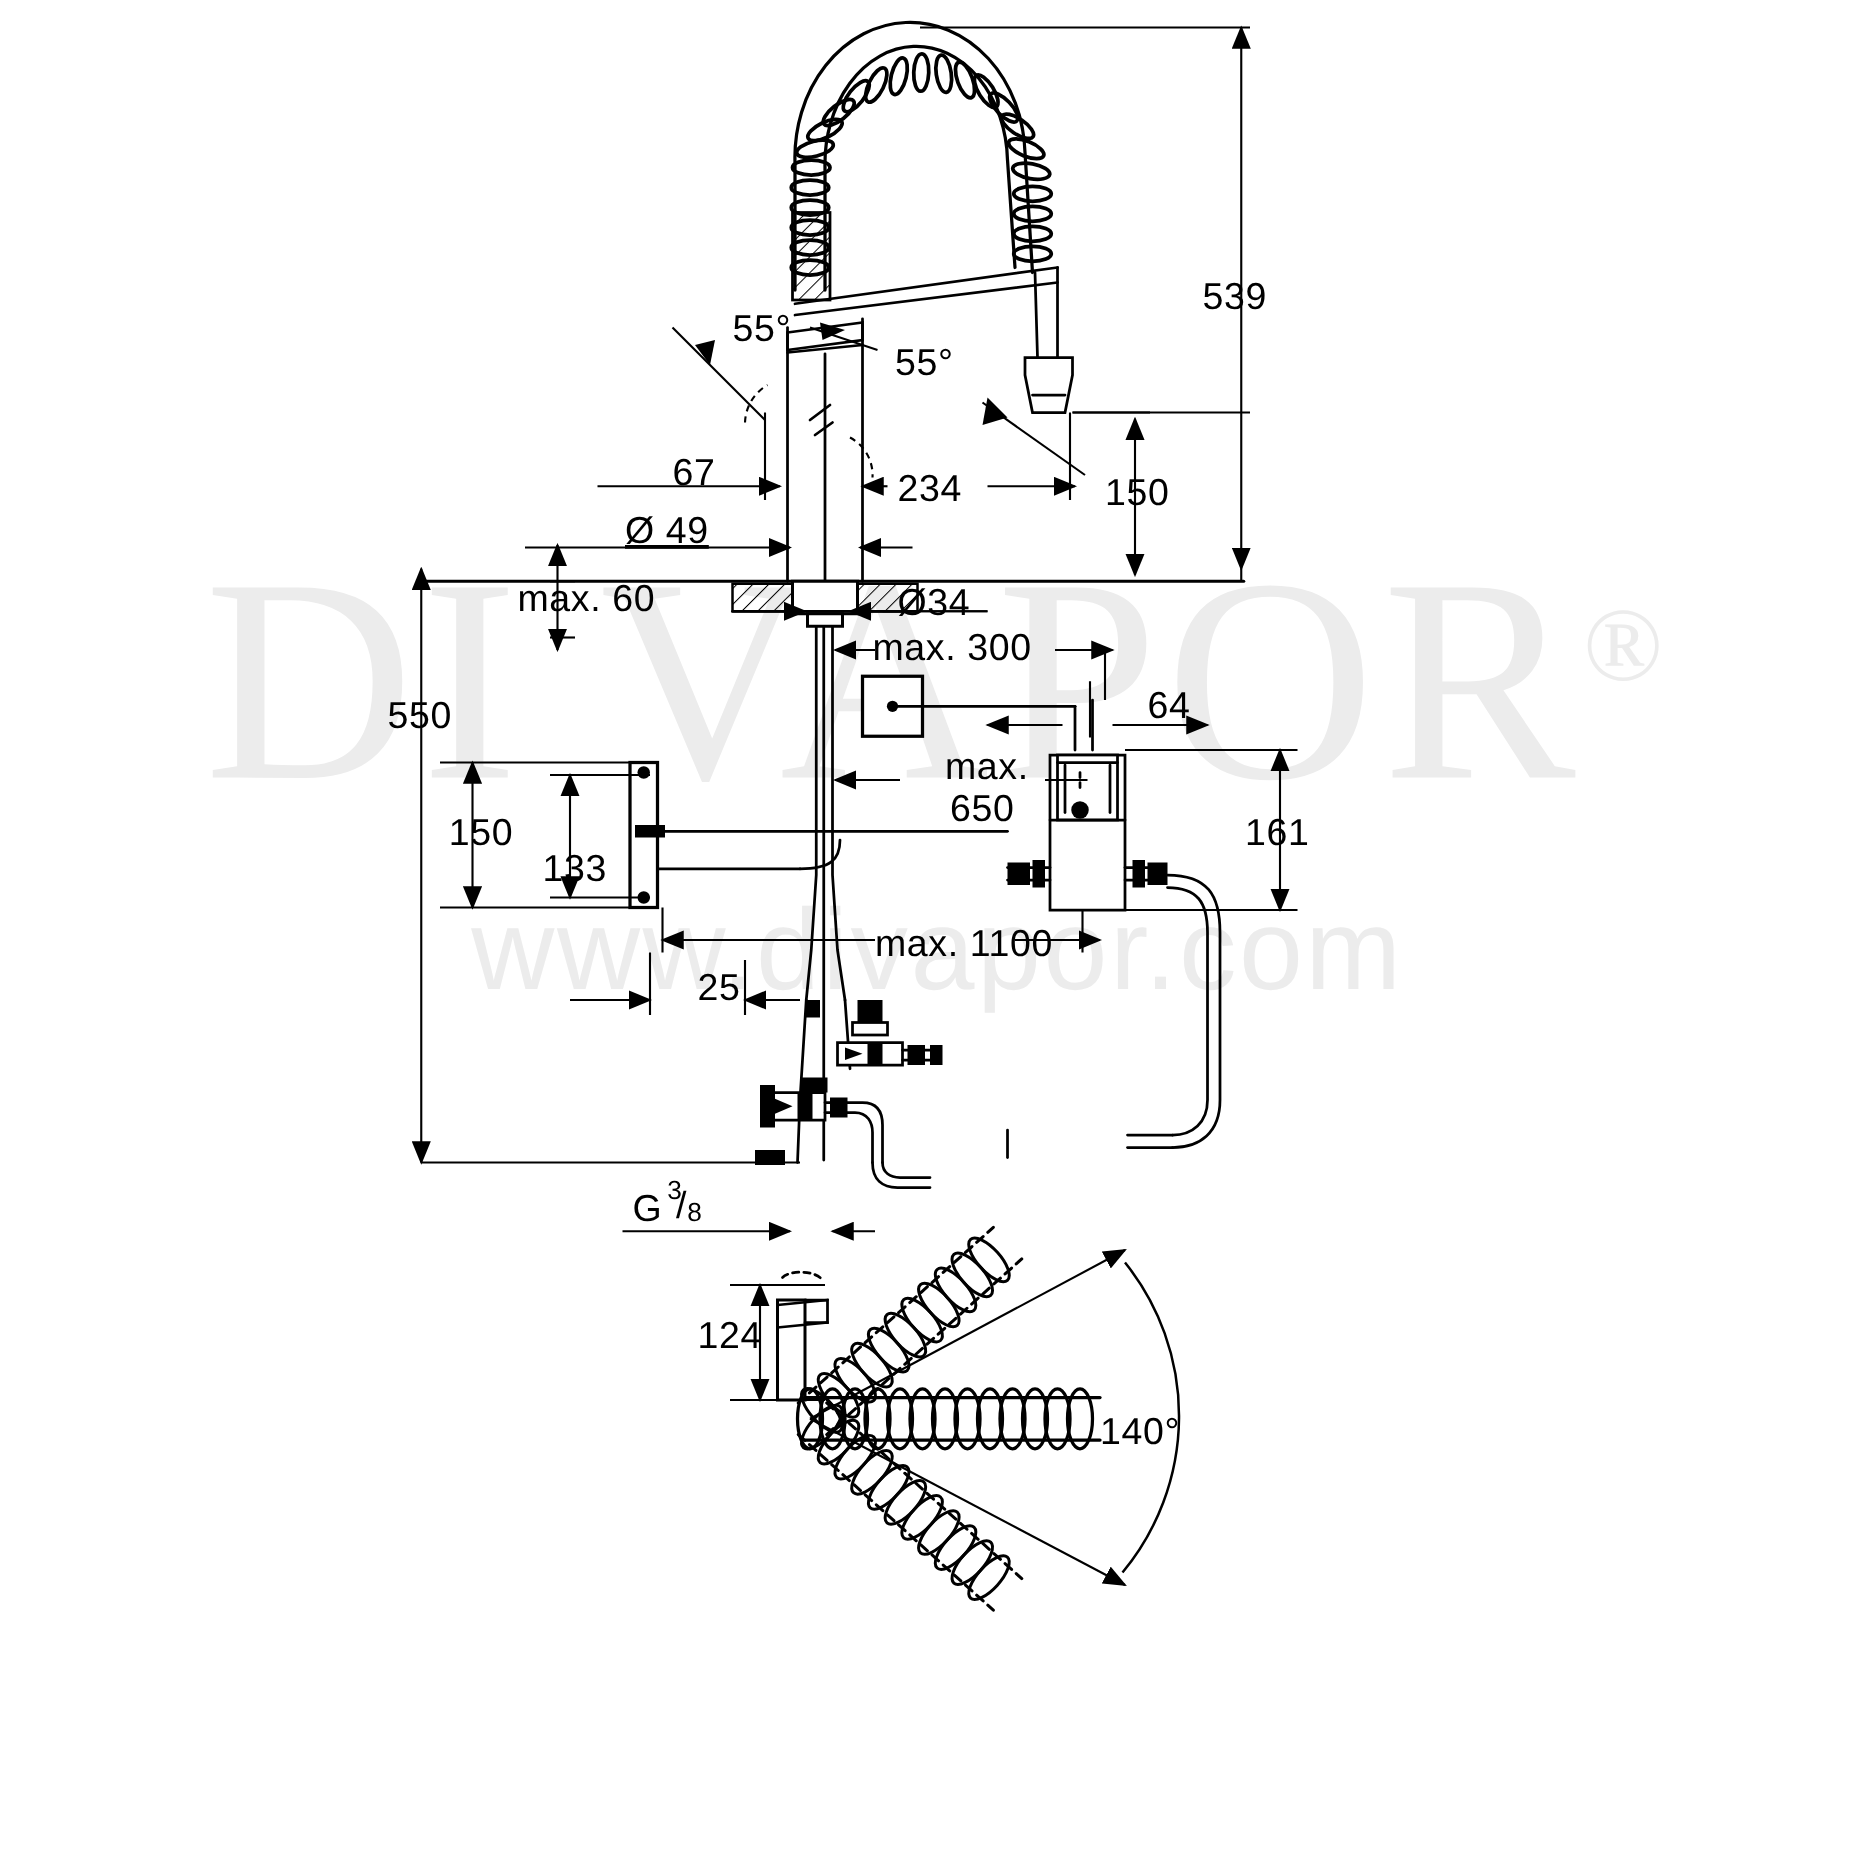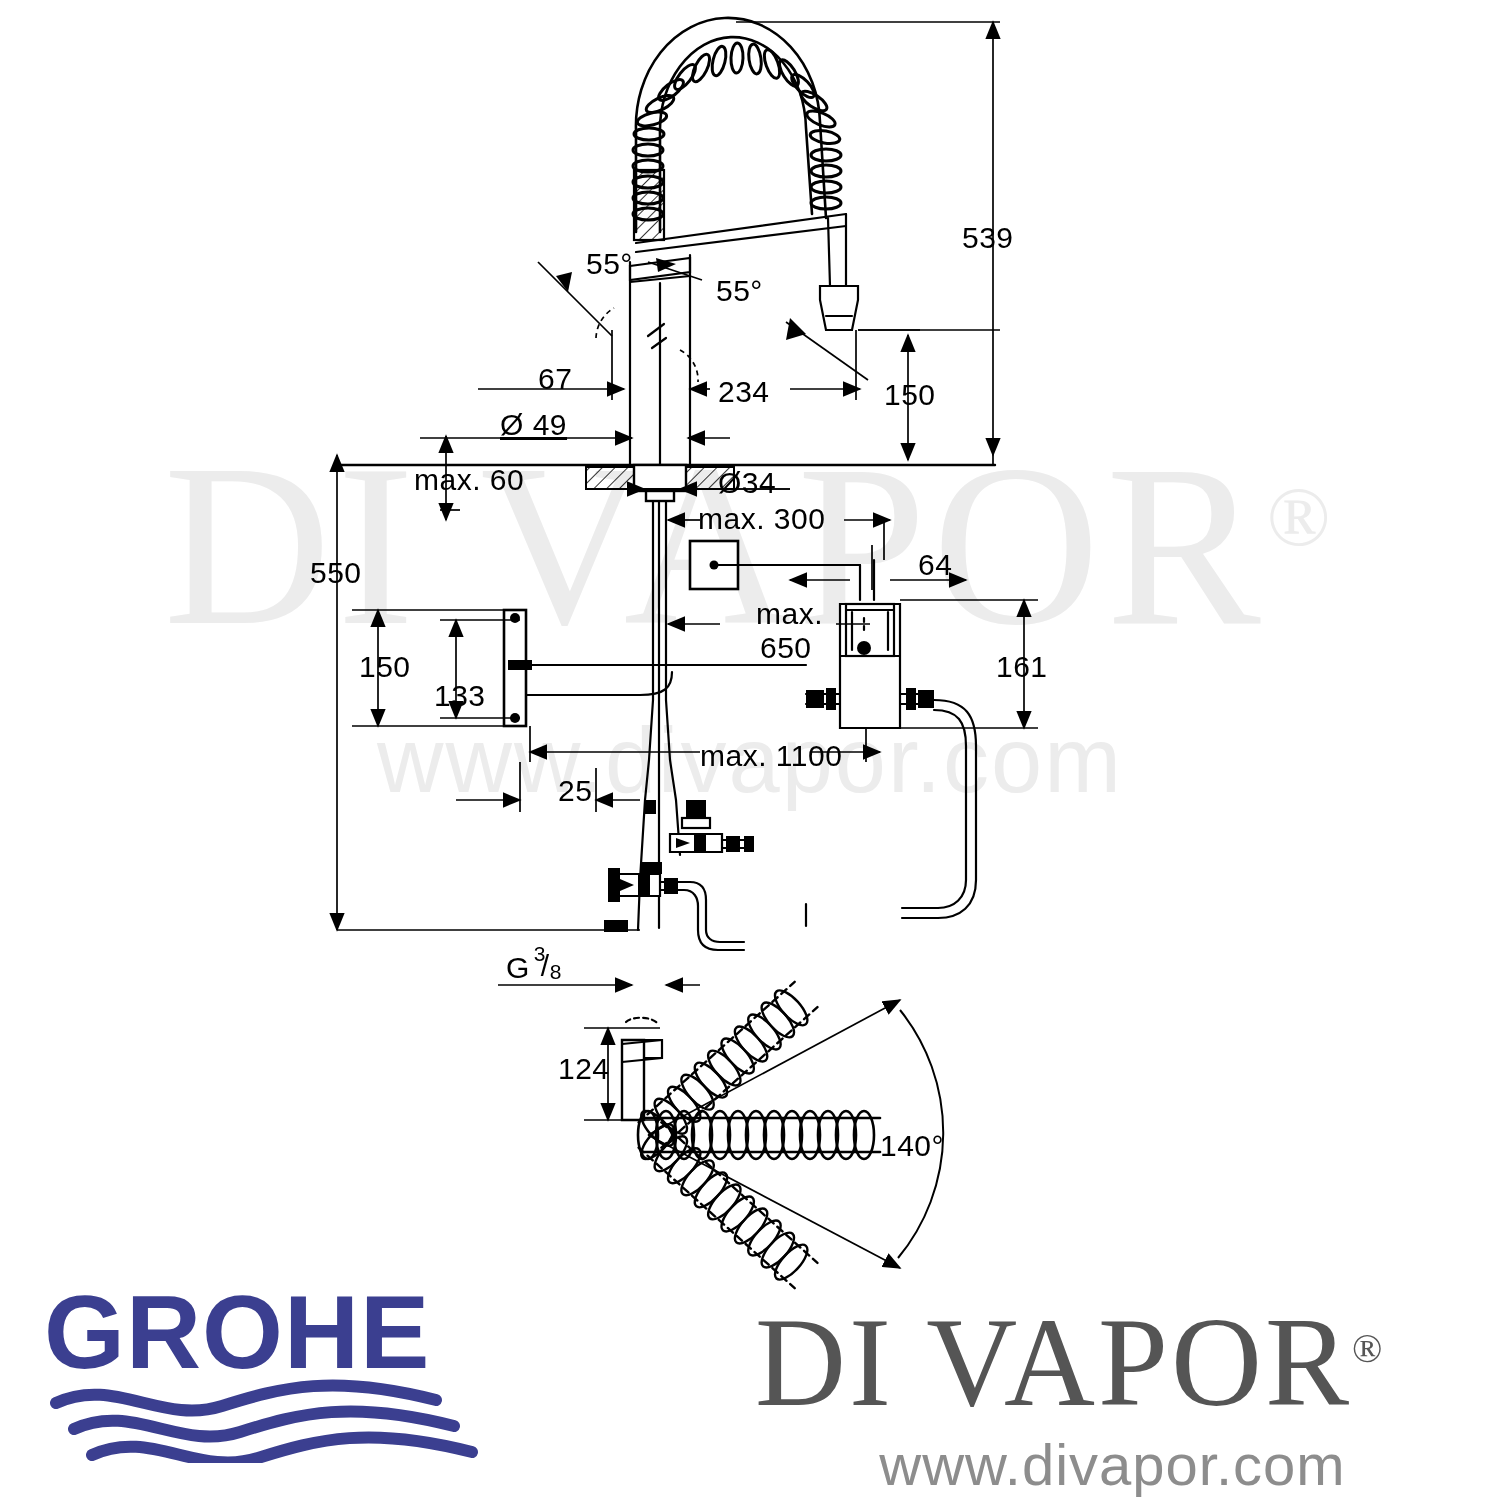--- a/index.html
+++ b/index.html
@@ -376,29 +376,15 @@
   <div class="dim" style="left:359px;top:651px;">150</div>
   <div class="dim" style="left:434px;top:680px;">133</div>
   <div class="dim" style="left:700px;top:740px;">max. 1100</div>
   <div class="dim" style="left:558px;top:775px;text-align:right;">25</div>
 
   <div class="dim" style="left:506px;top:952px;"><span>G</span><span class="frac"><span class="nu">3</span><span class="sl">/</span><span class="de">8</span></span></div>
 
   <div class="dim" style="left:558px;top:1053px;">124</div>
   <div class="dim" style="left:880px;top:1130px;">140°</div>
 
-  <div class="logo-grohe">
-    <svg viewBox="0 0 450 175" width="450" height="175">
-      <text x="0" y="80" font-family="Liberation Sans, sans-serif" font-size="104" font-weight="bold" fill="#3b3f90" letter-spacing="1">GROHE</text>
-      <g stroke="#3b3f90" fill="none" stroke-width="12" stroke-linecap="round">
-        <path d="M12,115 C70,88 118,137 178,118 C238,99 290,86 392,112"></path>
-        <path d="M30,141 C88,114 136,163 196,144 C256,125 308,112 410,138"></path>
-        <path d="M48,167 C106,140 154,189 214,170 C274,151 326,138 428,164"></path>
-      </g>
-    </svg>
-  </div>
-
-  <div class="logo-div">
-    <div class="div-word"><span>DI VAPOR</span><span class="reg">®</span></div>
-    <div class="div-url">www.divapor.com</div>
-  </div>
+
 
 </div>
 
 </body></html>

